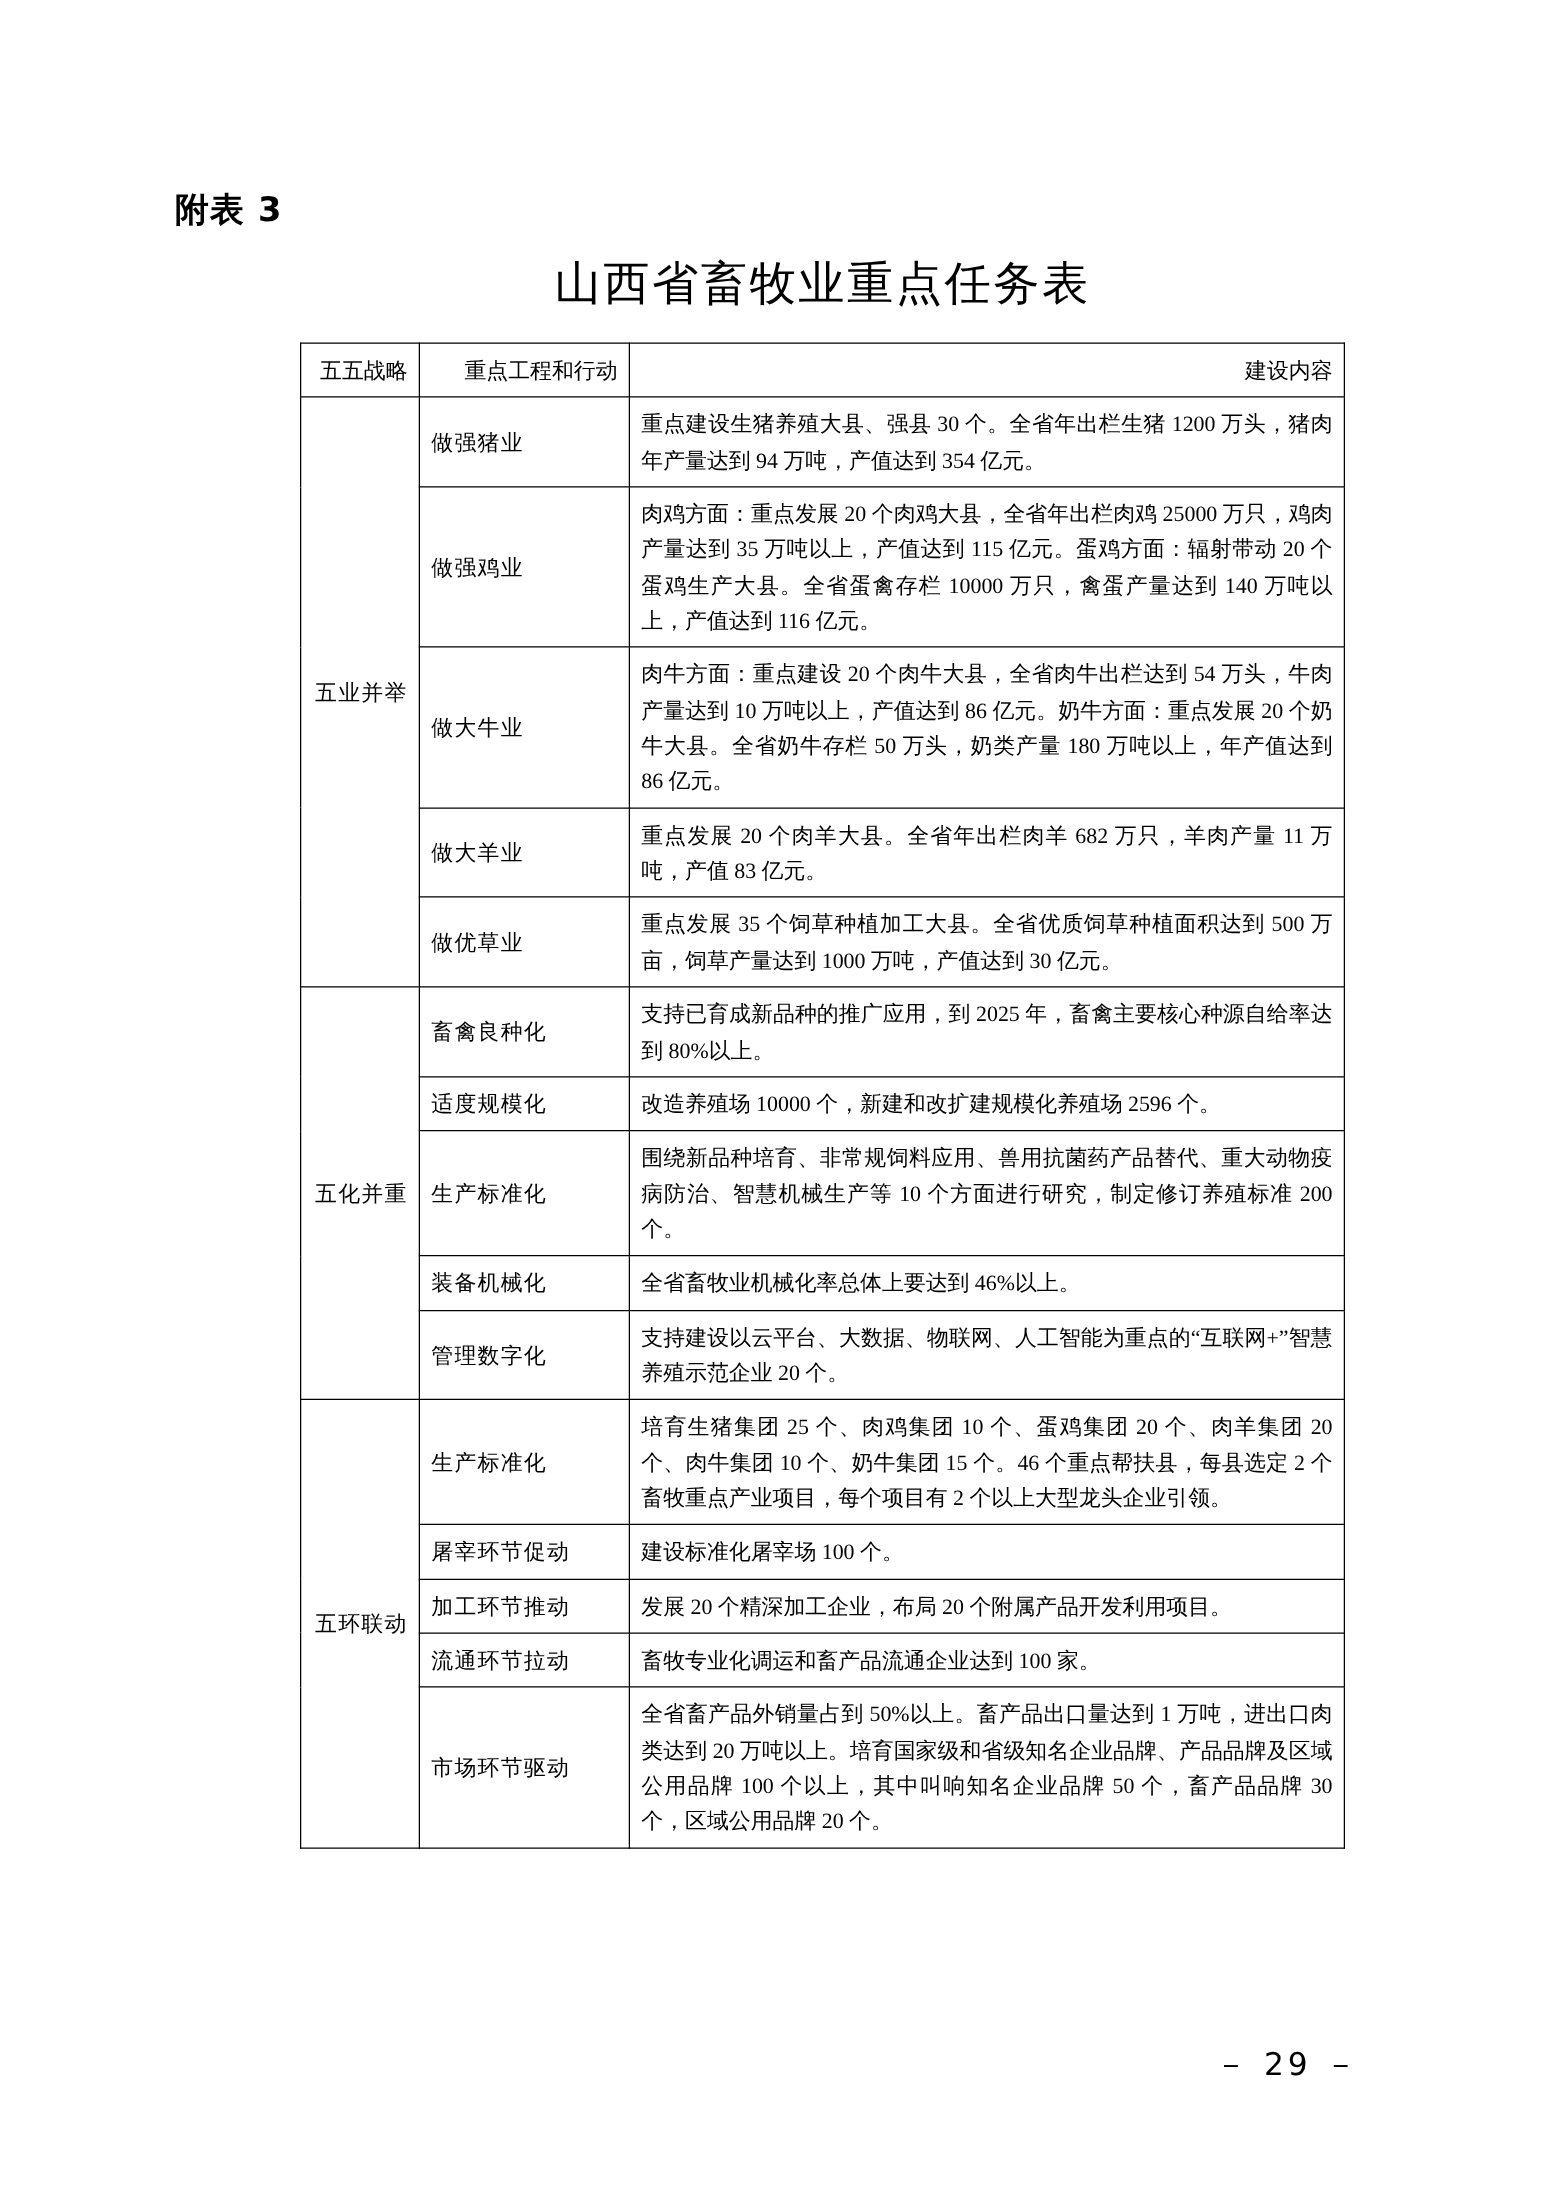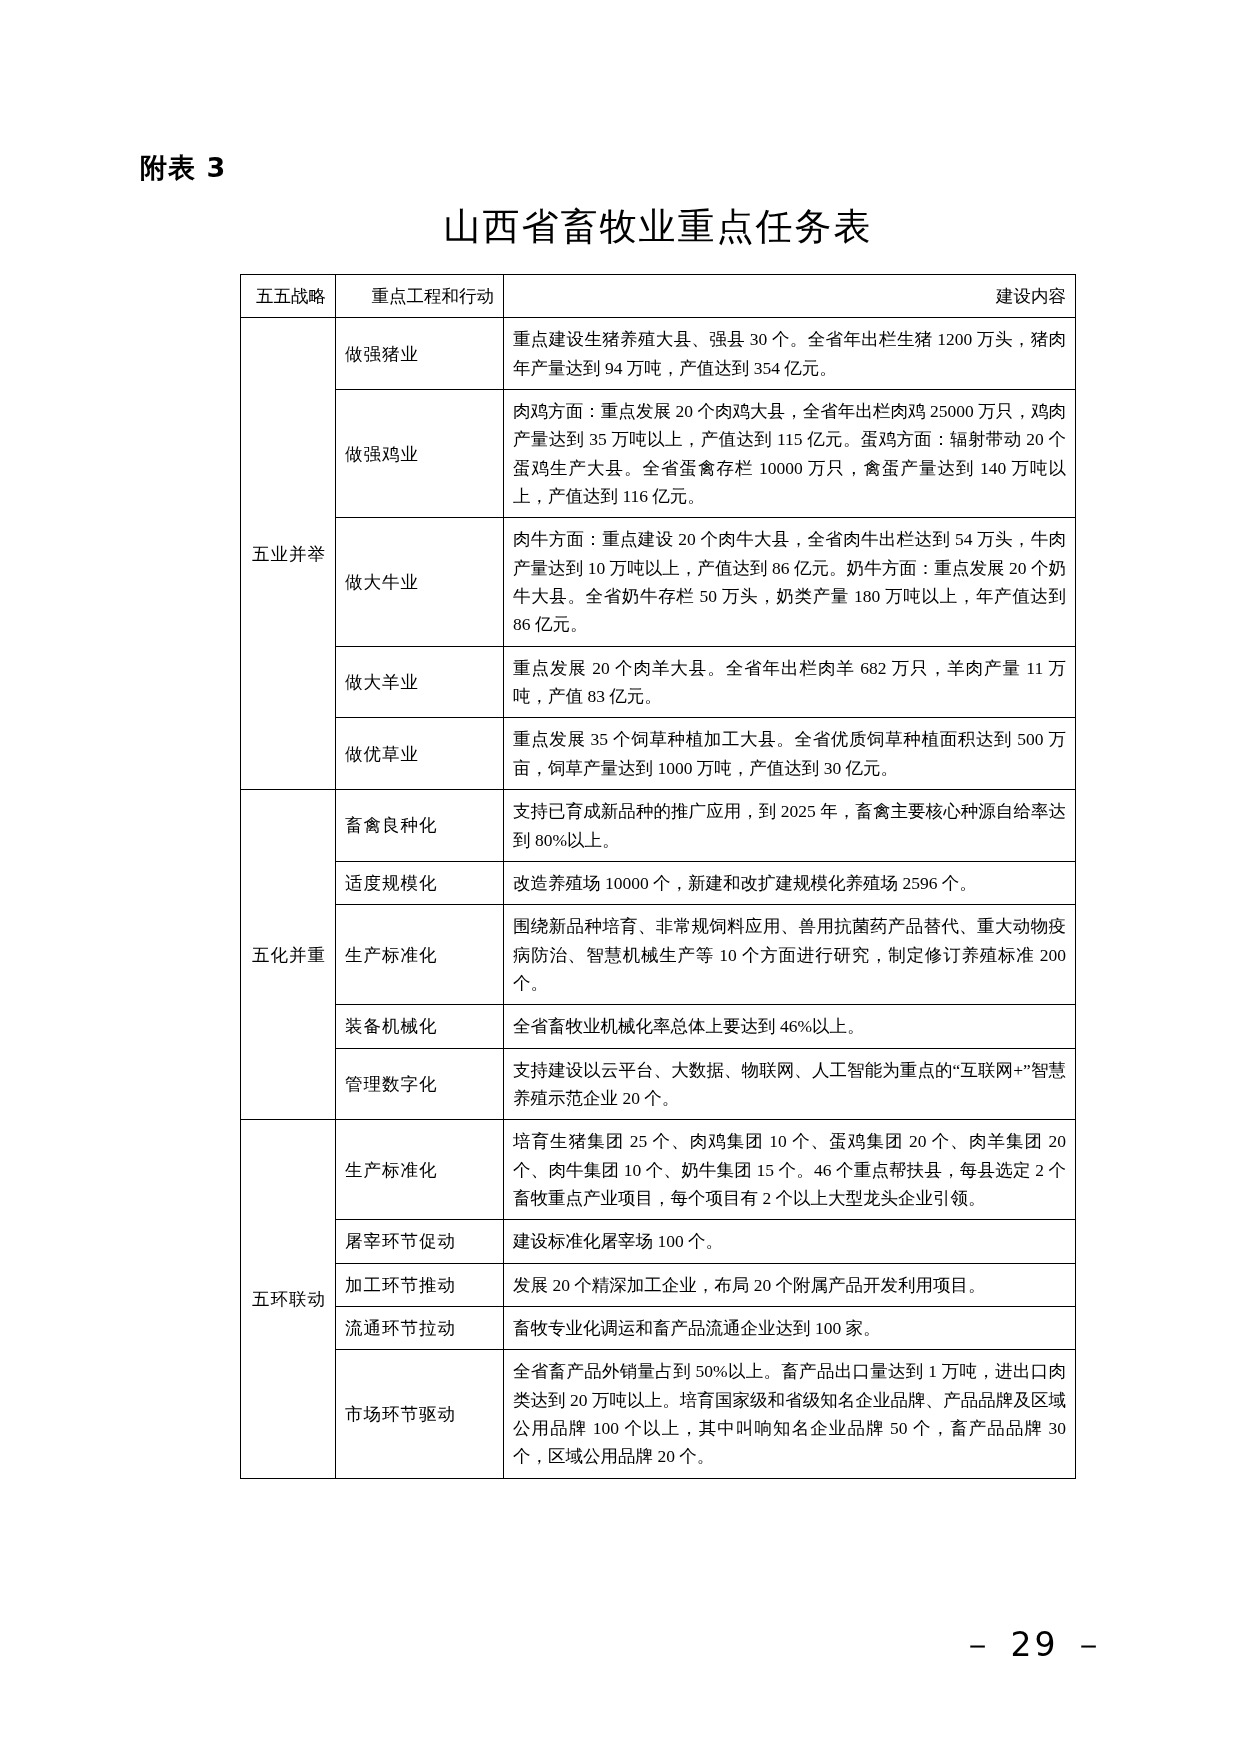--- a/index.html
+++ b/index.html
@@ -67,24 +67,24 @@
   }
   td.project-cell {
     letter-spacing: 1px;
   }
   td.content-cell {
     text-align: justify;
     text-justify: inter-ideograph;
   }
   .page-number {
     position: absolute;
-    right: 132px;
+    right: 152px;
     bottom: 86px;
     font-family: "DejaVu Sans", "Liberation Sans", sans-serif;
-    font-size: 33px;
+    font-size: 25px;
     letter-spacing: 3px;
   }
 </style>
 </head>
 <body>
 
 <div class="page">
 
   <div class="attach-label">附表 3</div>
 

